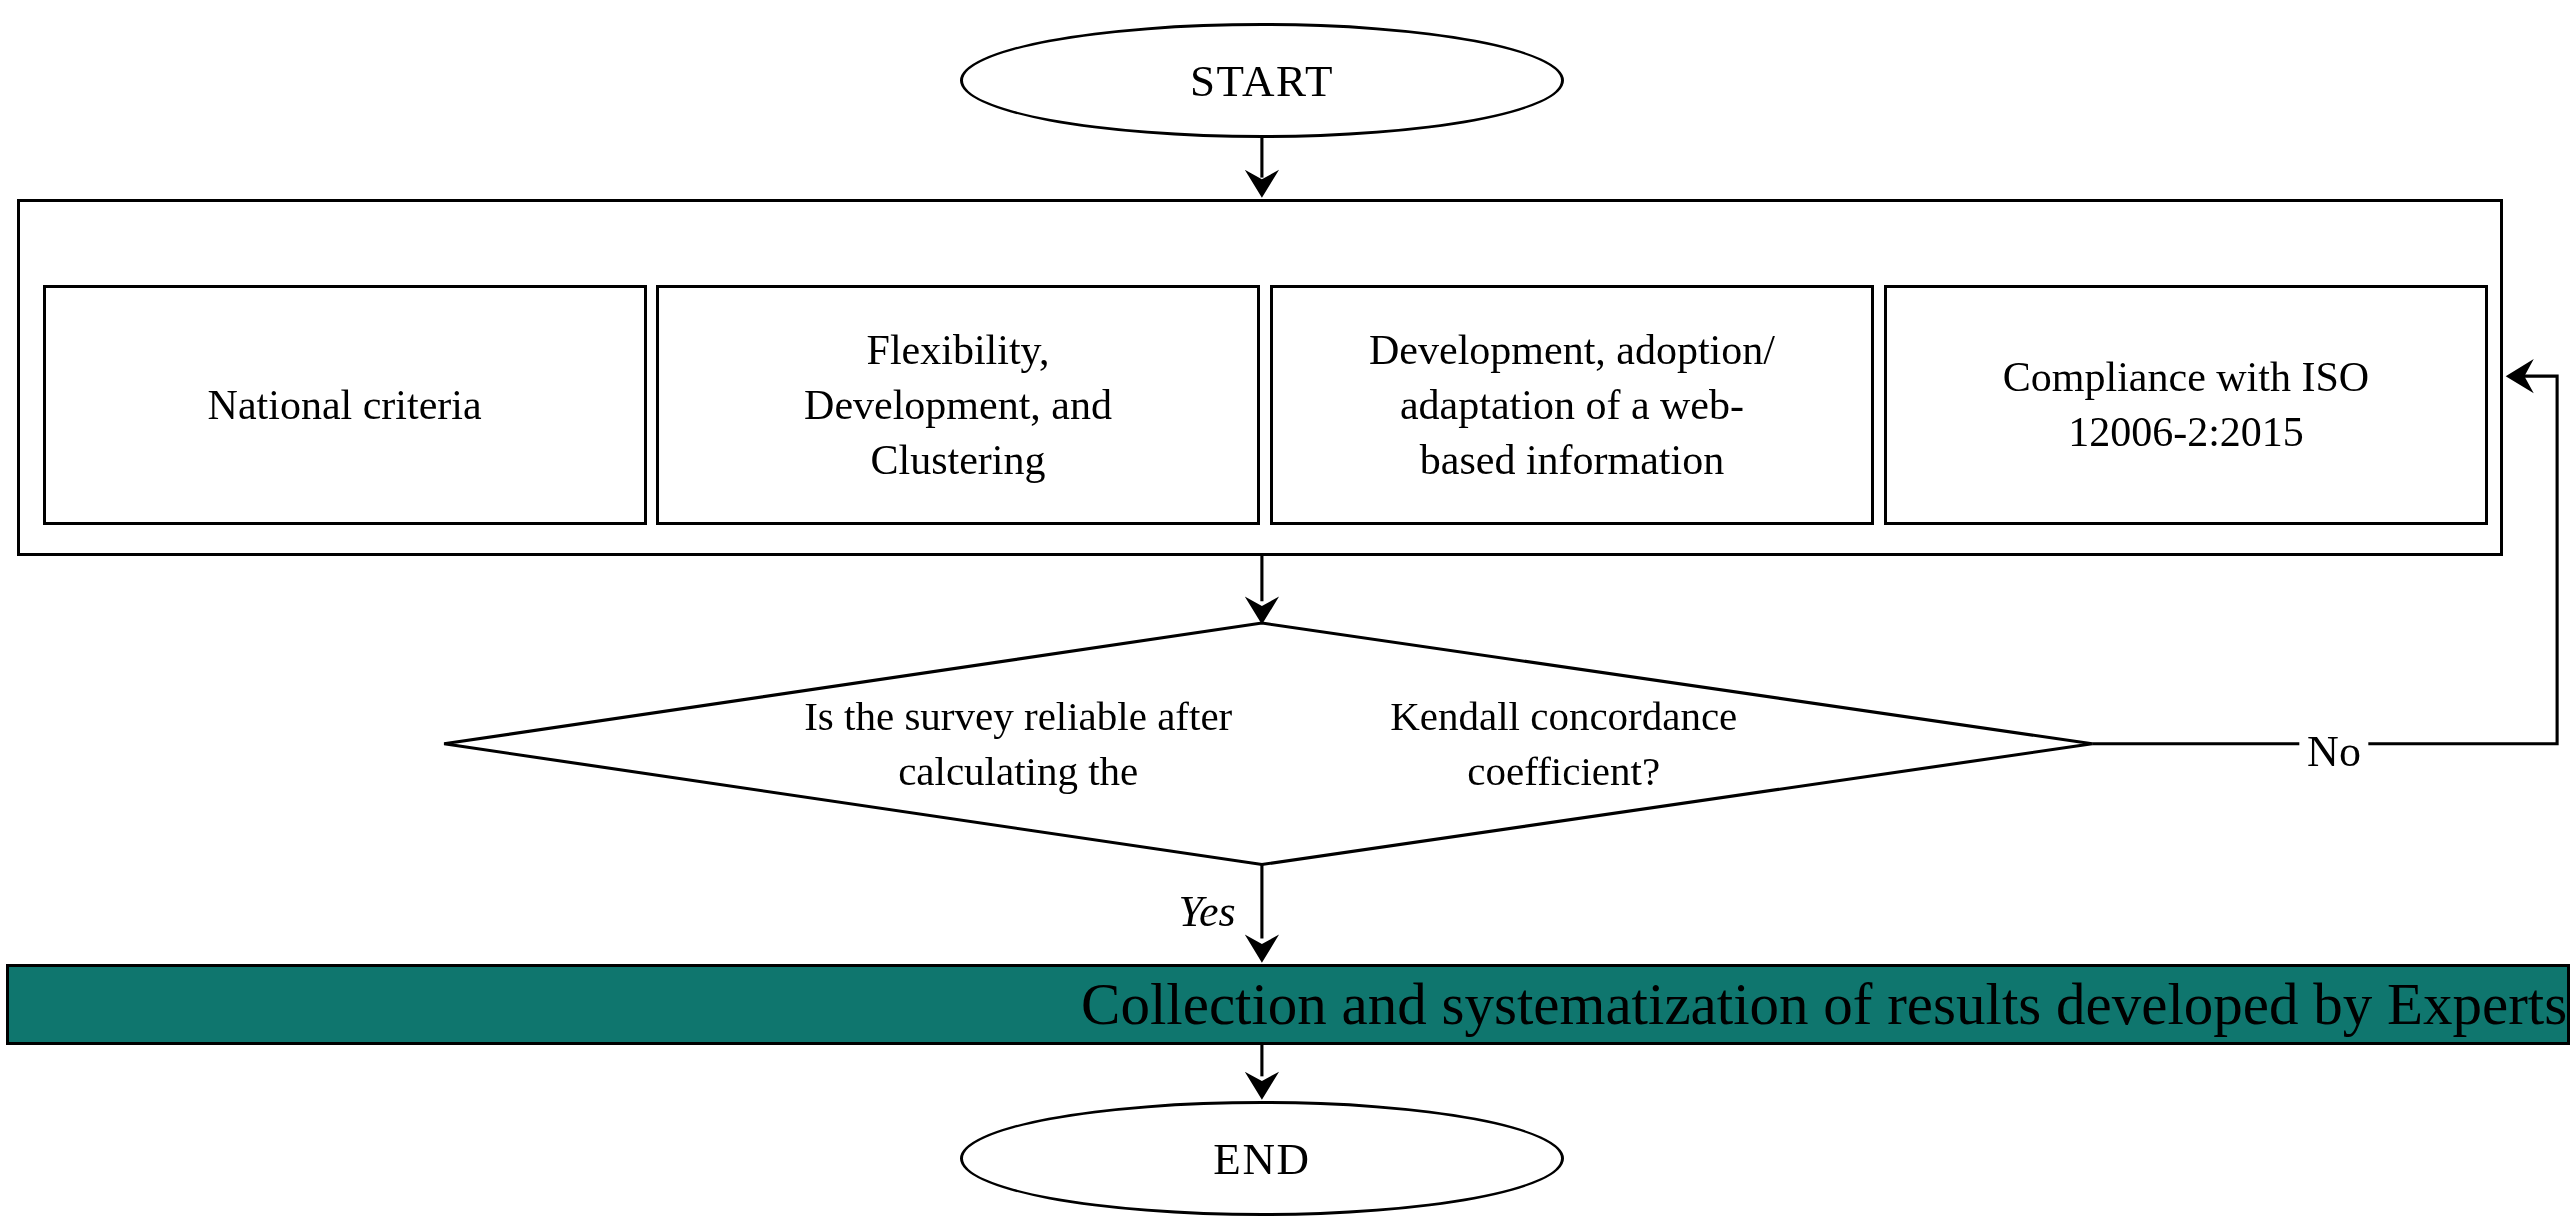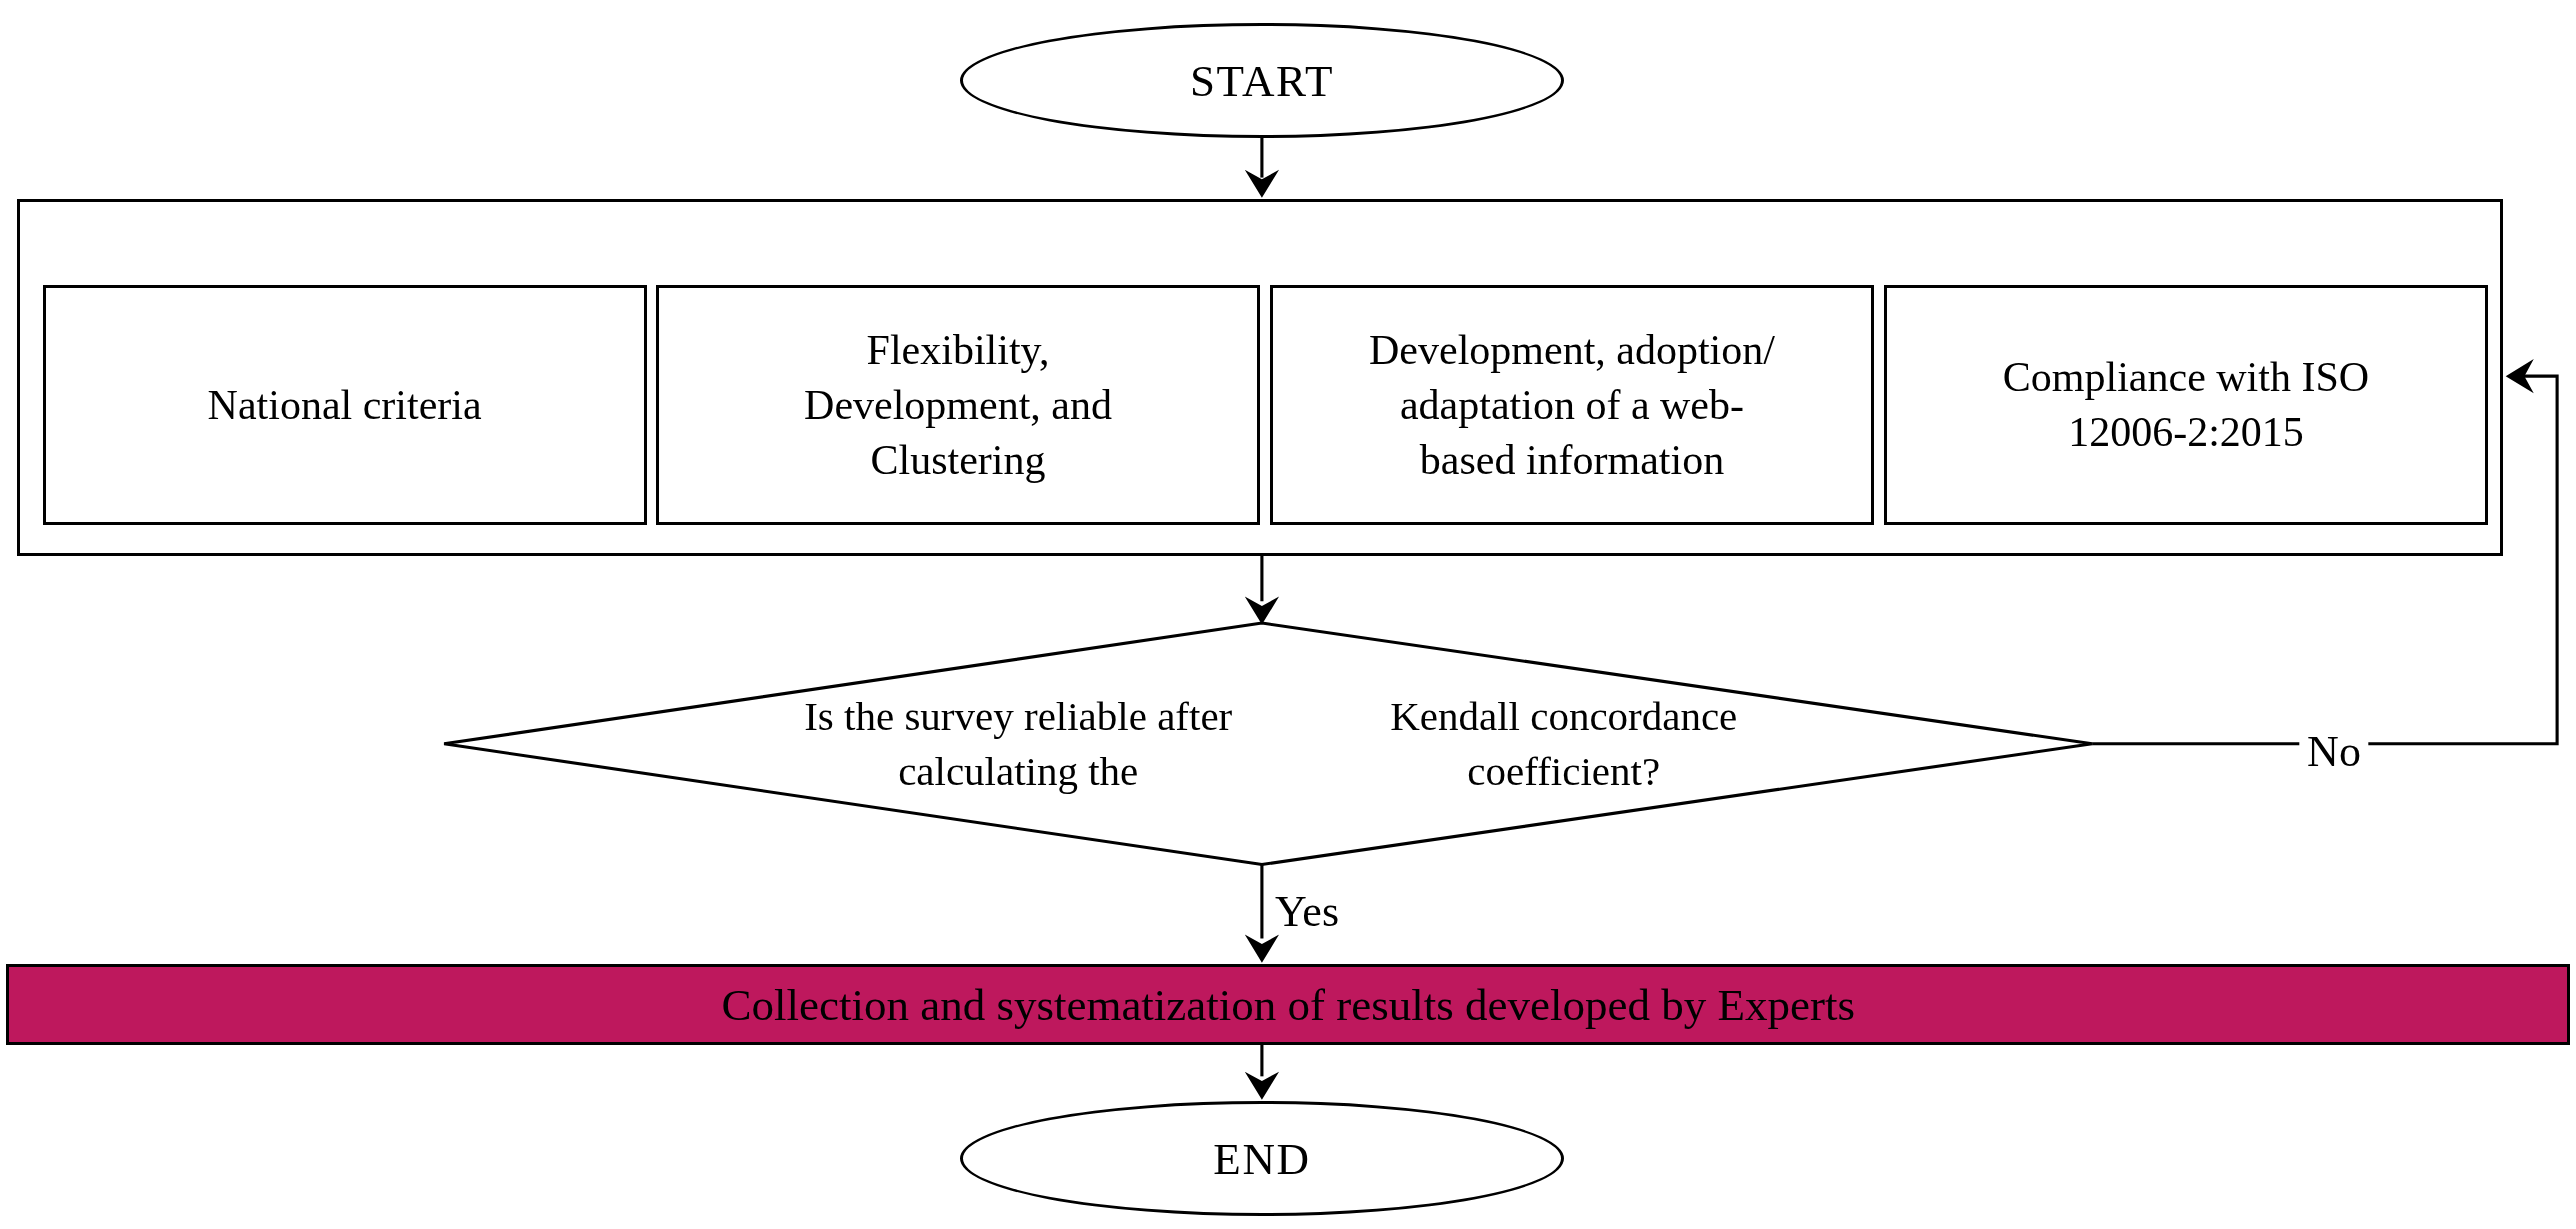--- a/index.html
+++ b/index.html
@@ -91,32 +91,32 @@
 
   .edge-label {
     position: absolute;
     z-index: 4;
     background: #ffffff;
     font-size: 44px;
     line-height: 42px;
     padding: 1.6px 7.8px;
     transform: translate(-50%, -50%);
   }
-  .edge-label.yes { left: 1307px; top: 912px; }
+  .edge-label.yes { left: 1207px; top: 912px; font-style: italic; }
   .edge-label.no  { left: 2334px; top: 752px; }
 
   .collection-box {
     left: 6.2px; top: 964px;
     width: 2564px; height: 81px;
     border: 3.9px solid #000000;
-    background: #be185d;
+    background: #0f766e;
     display: flex;
     align-items: center;
-    justify-content: center;
-    font-size: 45px;
+    justify-content: flex-end;
+    font-size: 59px;
   }
 </style>
 </head>
 <body>
 
 <div class="canvas">
 
   <svg class="connectors" viewBox="0 0 3307 1578" xmlns="http://www.w3.org/2000/svg">
 
     <line x1="1620" y1="177" x2="1620" y2="228" stroke="#000000" stroke-width="4"></line>

